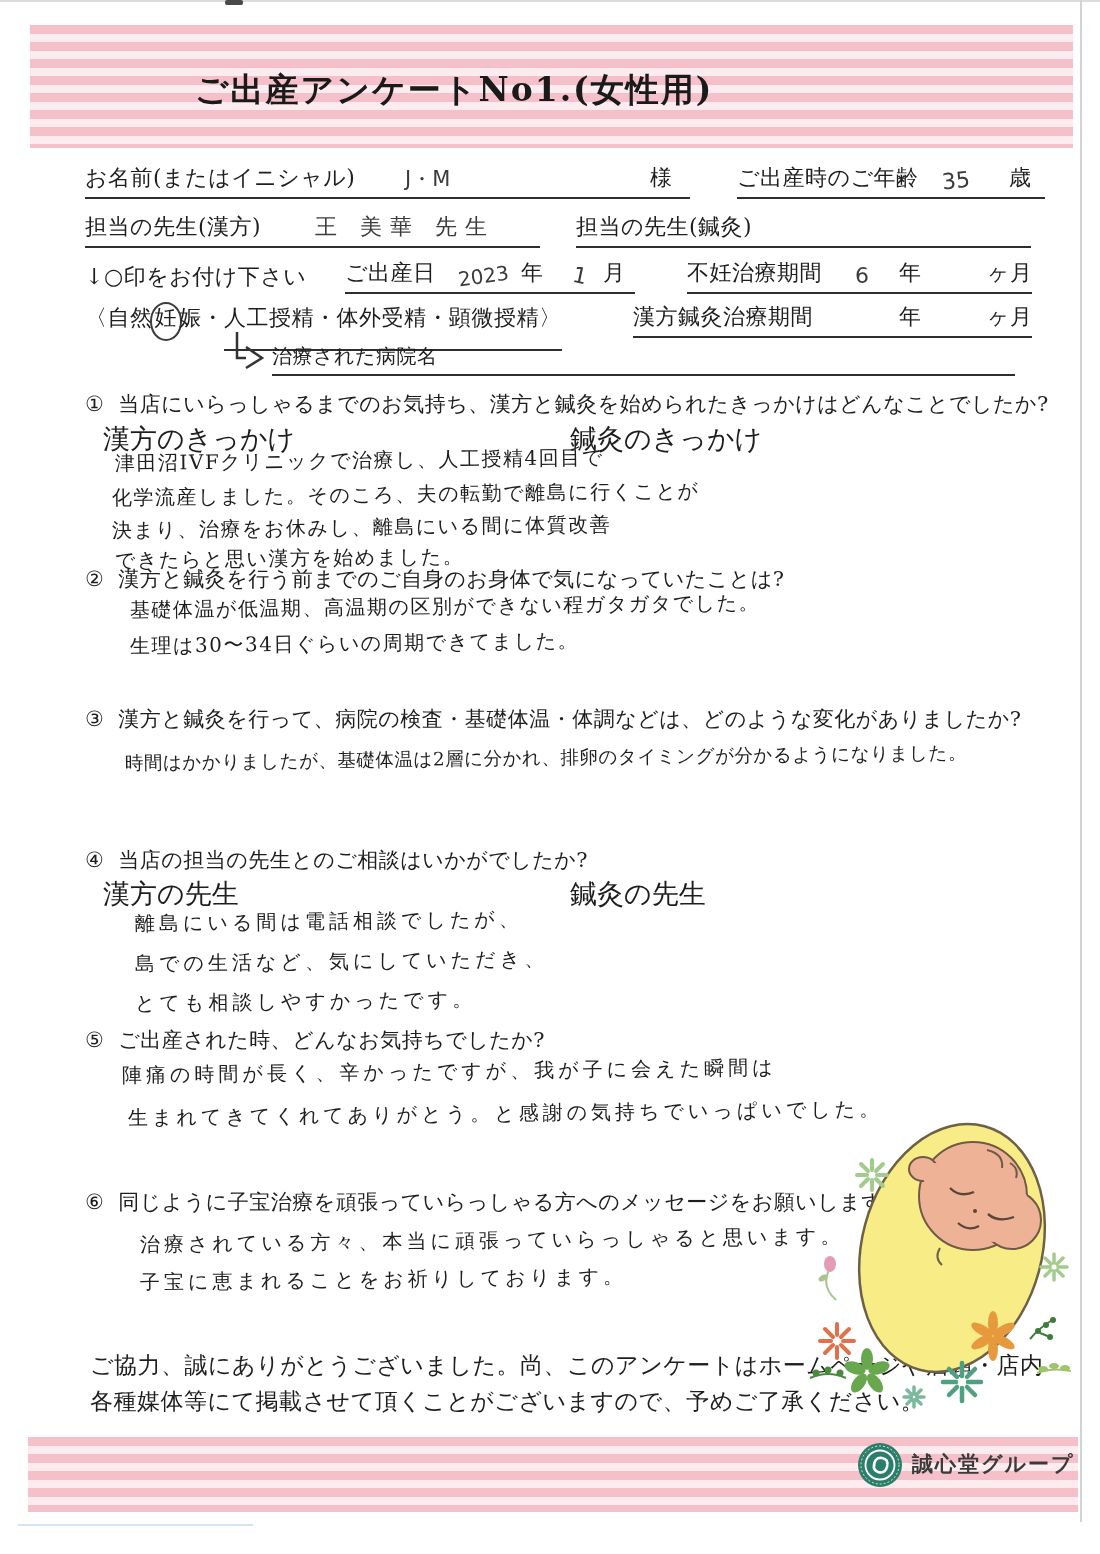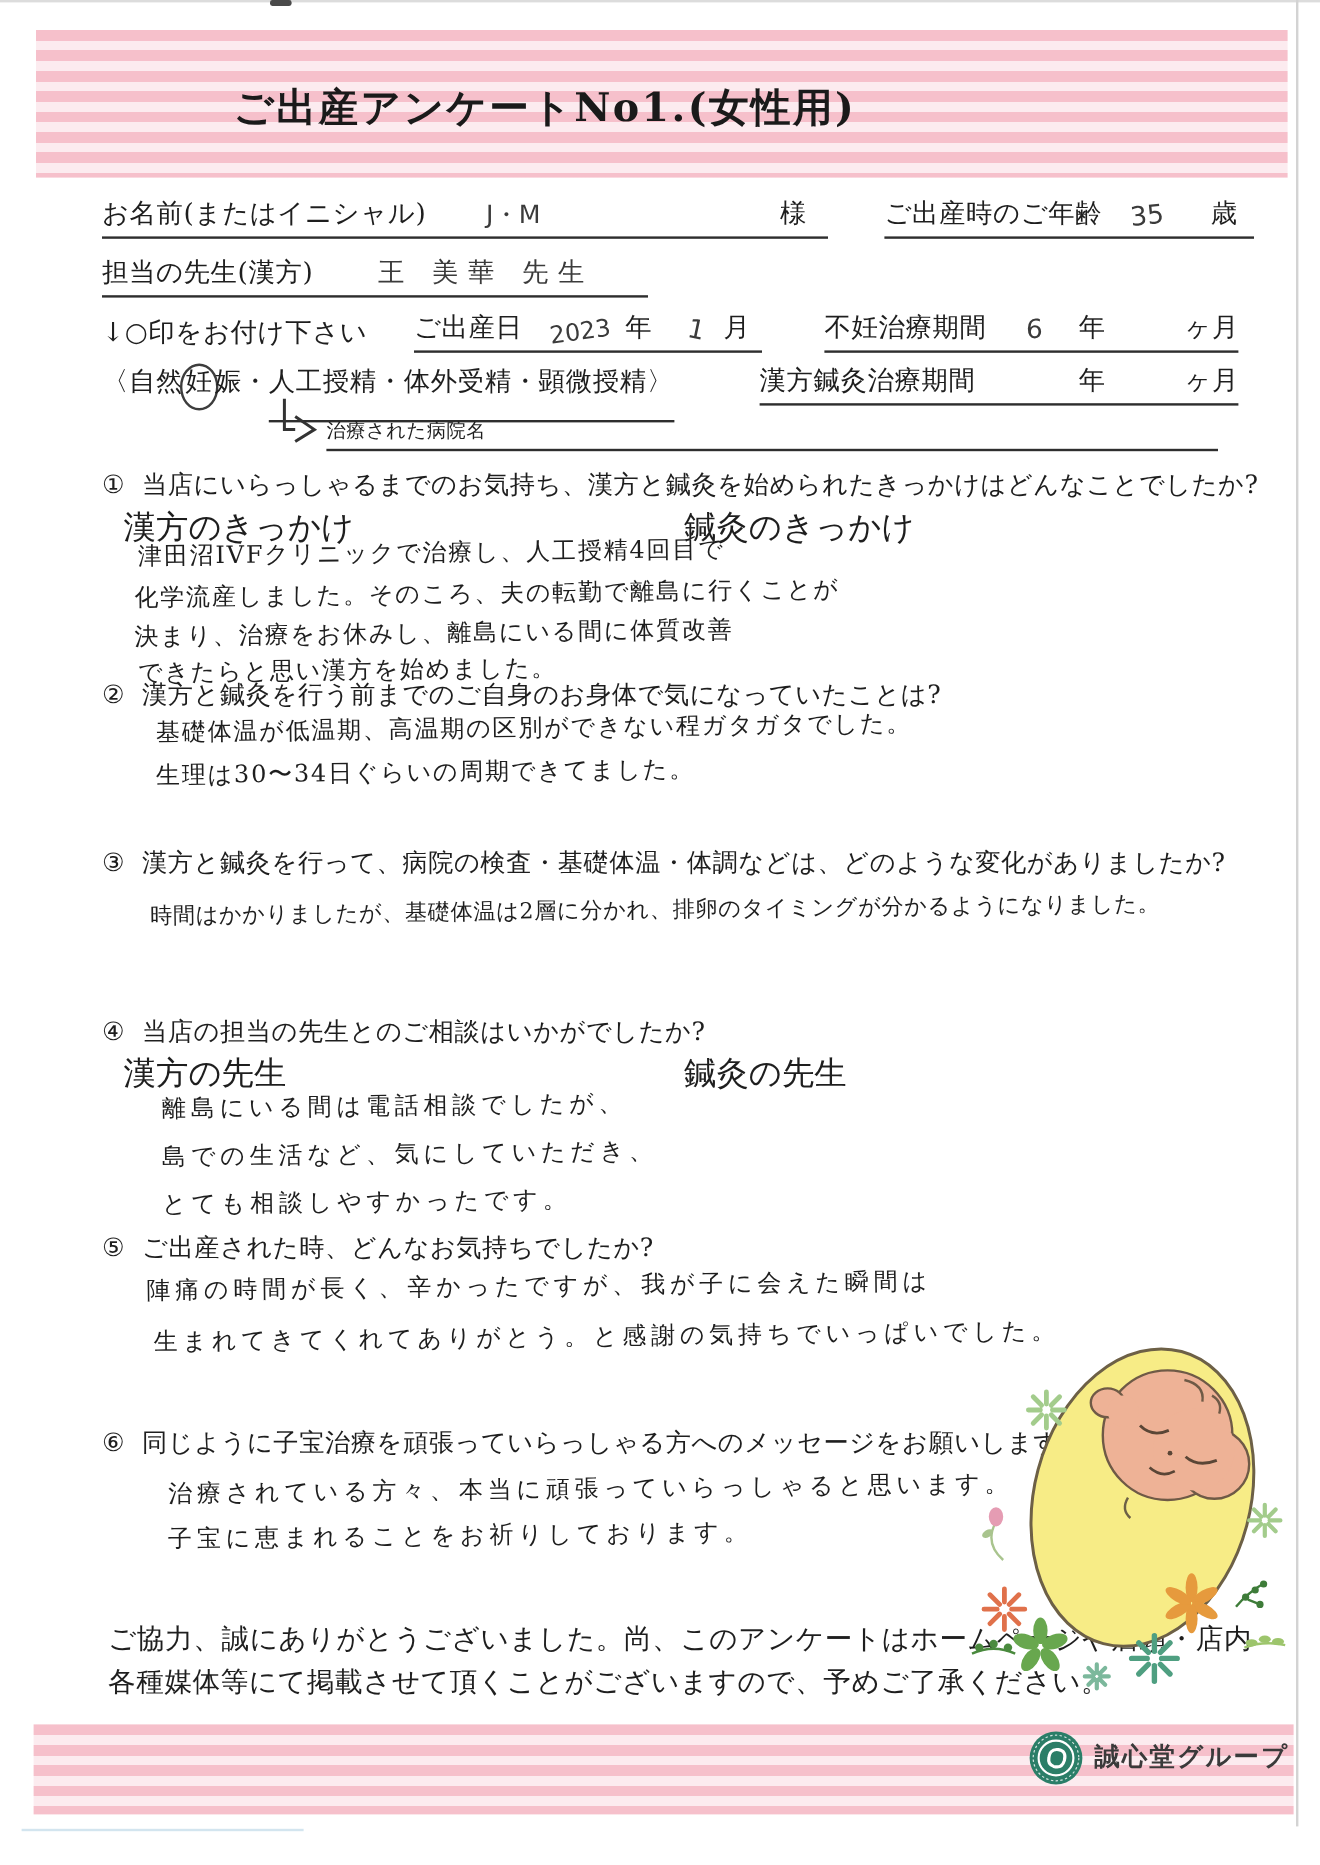--- a/index.html
+++ b/index.html
@@ -59,20 +59,24 @@
   <div class="fld" style="left:737px;top:160px;width:308px;height:37px;">
     <span class="lbl" style="left:0;">ご出産時のご年齢</span>
     <span class="hw" style="left:205px;font-size:22px;transform:rotate(-6deg);">35</span>
     <span class="lbl" style="left:272px;">歳</span>
   </div>
 
   <div class="fld" style="left:85px;top:212px;width:455px;height:34px;">
     <span class="lbl" style="left:0;">担当の先生(漢方)</span>
     <span class="hw" style="left:230px;font-size:22px;letter-spacing:8px;">王 美華 先生</span>
   </div>
+  <div class="fld" style="left:576px;top:212px;width:455px;height:34px;">
+    <span class="lbl" style="left:0;">担当の先生(鍼灸)</span>
+    <span class="hw" style="left:260px;"></span>
+  </div>
 
   <div class="plain lbl" style="left:85px;top:262px;">↓○印をお付け下さい</div>
   <div class="fld" style="left:345px;top:258px;width:290px;height:34px;">
     <span class="lbl" style="left:0;">ご出産日</span>
     <span class="hw" style="left:113px;font-size:20px;transform:rotate(-8deg);">2023</span>
     <span class="lbl" style="left:176px;">年</span>
     <span class="hw" style="left:228px;font-size:22px;transform:rotate(12deg);">1</span>
     <span class="lbl" style="left:258px;">月</span>
   </div>
   <div class="fld" style="left:687px;top:258px;width:345px;height:34px;">
@@ -90,21 +94,21 @@
     <span class="hw" style="left:230px;"></span>
     <span class="lbl" style="left:266px;">年</span>
     <span class="lbl" style="left:354px;">ヶ月</span>
   </div>
 
   <svg class="plain" style="left:230px;top:332px;" width="42" height="38" viewBox="0 0 42 38">
     <path d="M7 0 V26 H16" stroke="#333" stroke-width="2.5" fill="none"></path>
     <path d="M16 15 L32 26 L16 36" stroke="#333" stroke-width="2.5" fill="none" stroke-linejoin="miter"></path>
   </svg>
   <div class="fld" style="left:272px;top:338px;width:743px;height:36px;">
-    <span class="lbl" style="left:0;font-size:16px;">治療された病院名</span>
+    <span class="lbl" style="left:0;font-size:20px;">治療された病院名</span>
     <span class="hw" style="left:220px;"></span>
   </div>
 
   <div class="q" style="left:85px;top:390px;">
     <span class="qnum">①</span><span>当店にいらっしゃるまでのお気持ち、漢方と鍼灸を始められたきっかけはどんなことでしたか?</span>
   </div>
   <div class="sub" style="left:103px;top:421px;">漢方のきっかけ</div>
   <div class="sub" style="left:570px;top:421px;">鍼灸のきっかけ</div>
   <div class="ans" style="left:115px;top:447px;">津田沼IVFクリニックで治療し、人工授精4回目で</div>
   <div class="ans" style="left:112px;top:481px;">化学流産しました。そのころ、夫の転勤で離島に行くことが</div>

